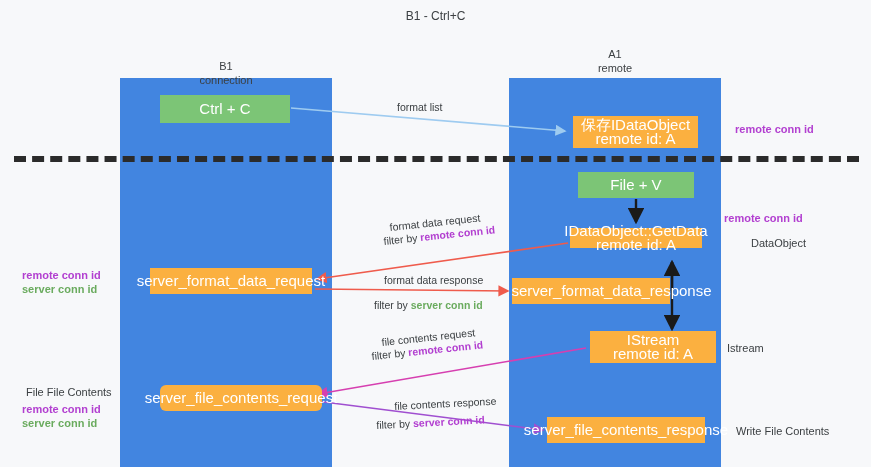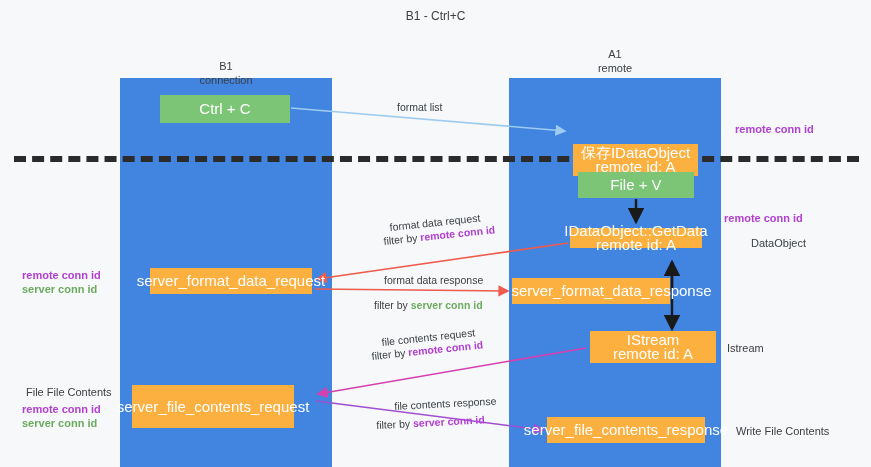--- a/index.html
+++ b/index.html
@@ -43,27 +43,27 @@
   .node{
     position:absolute;display:flex;align-items:center;justify-content:center;
     flex-direction:column;text-align:center;color:#ffffff;
     font-size:15px;line-height:14px;box-sizing:border-box;padding:2px 6px;
   }
   .node.green{background:#7cc576;}
   .node.orange{background:#fbb040;}
   .node .ln{display:block;}
 
   #n-ctrlc{left:160px;top:95px;width:130px;height:28px;}
-  #n-idataobject{left:573px;top:116px;width:125px;height:32px;margin-top:28px;}
+  #n-idataobject{left:573px;top:116px;width:125px;height:32px;}
   #n-ctrlv{left:578px;top:172px;width:116px;height:26px;}
   #n-getdata{left:570px;top:228px;width:132px;height:20px;}
   #n-sfdreq{left:150px;top:268px;width:162px;height:26px;}
   #n-sfdresp{left:512px;top:278px;width:158px;height:26px;padding-left:47px;}
   #n-istream{left:590px;top:331px;width:126px;height:32px;}
-  #n-sfcreq{left:132px;top:385px;width:162px;height:43px;}
+  #n-sfcreq{left:160px;top:385px;width:162px;height:26px;border-radius:6px;}
   #n-sfcresp{left:547px;top:417px;width:158px;height:26px;}
 
   
   .side-label{
     position:absolute;color:#3c4043;font-size:11px;line-height:14px;
     white-space:nowrap;
   }
   .key-label{
     position:absolute;font-size:11px;line-height:14px;font-weight:bold;
     white-space:nowrap;

